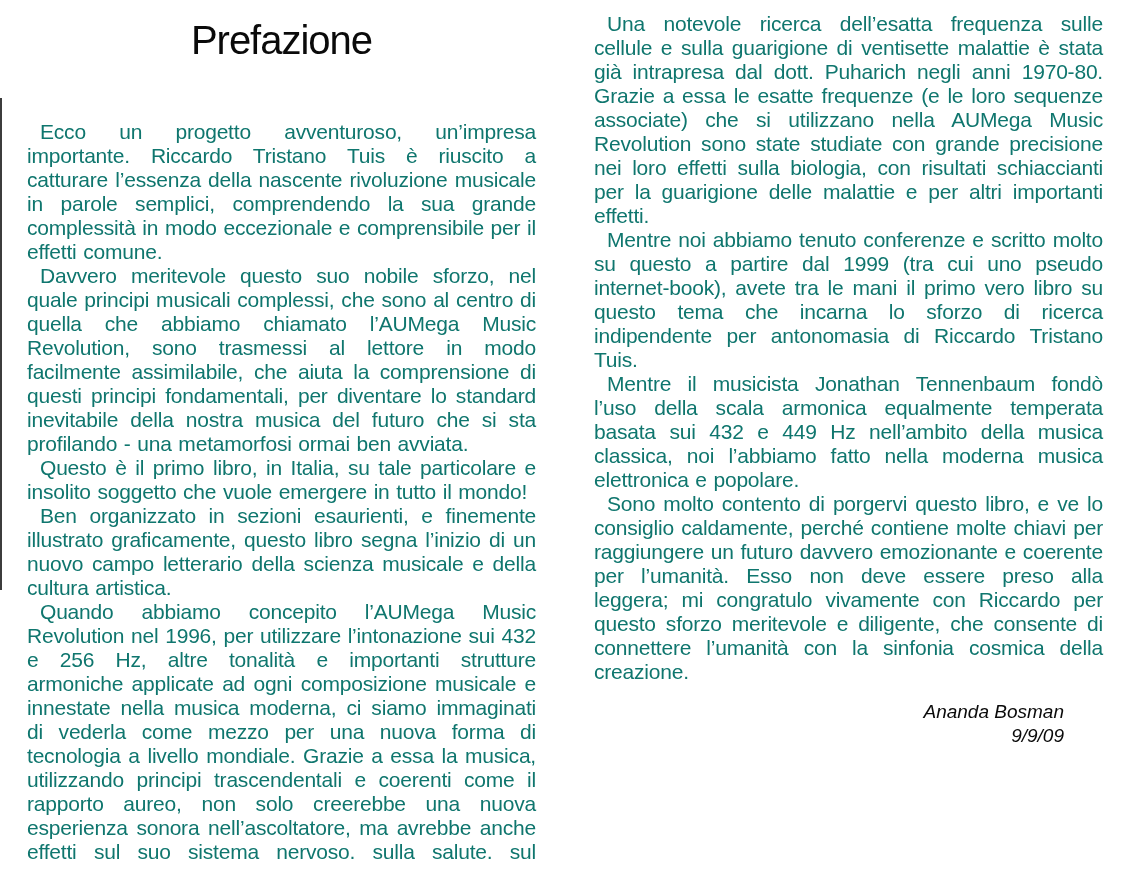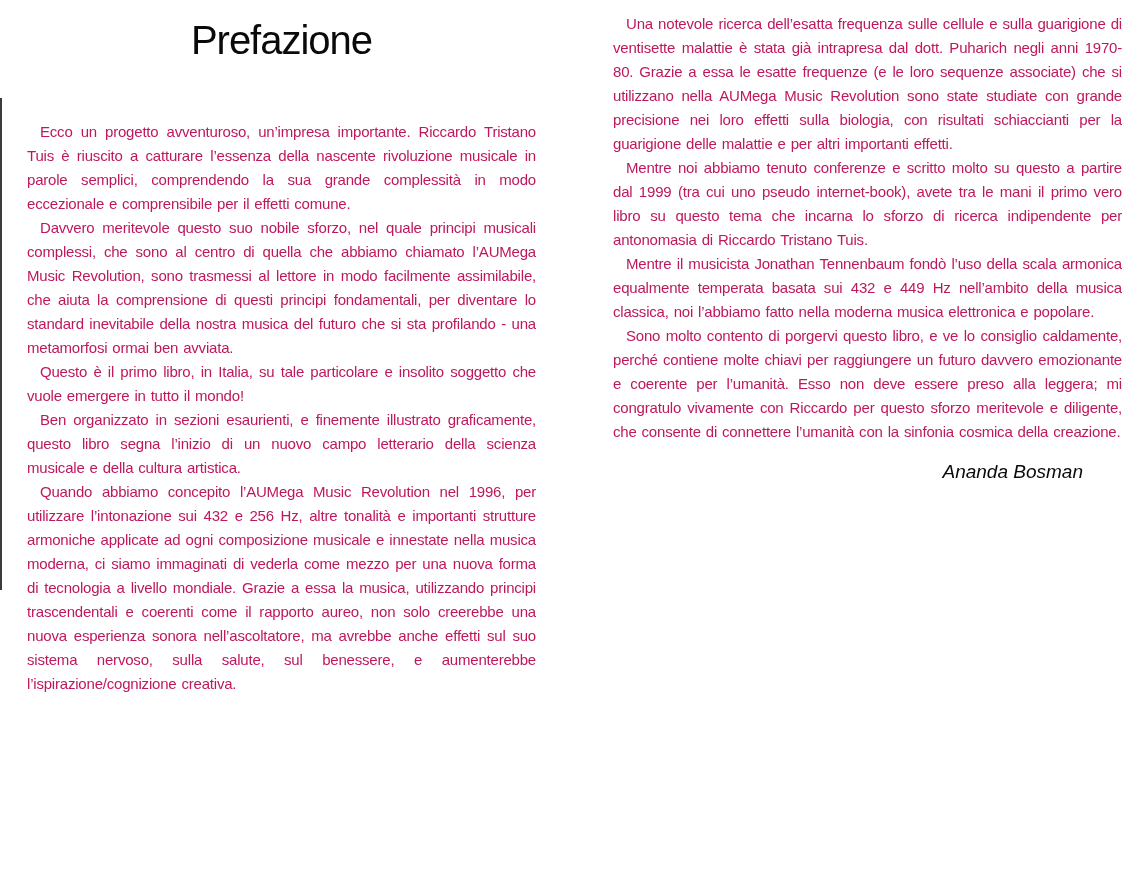--- a/index.html
+++ b/index.html
@@ -9,21 +9,21 @@
   }
   .page {
     position: relative;
     width: 1144px;
     height: 859px;
     background: #ffffff;
     overflow: hidden;
     box-sizing: border-box;
     padding: 10px 0 0 27px;
     display: flex;
-    gap: 77px;
+    gap: 58px;
     font-family: "Liberation Sans", sans-serif;
     color: #0a0a0a;
   }
   .edge-line {
     position: absolute;
     left: 0;
     top: 98px;
     width: 2px;
     height: 492px;
     background: #3c3c3c;
@@ -36,27 +36,27 @@
     font-size: 40px;
     font-weight: 400;
     letter-spacing: -1px;
     line-height: 46px;
     text-align: center;
     margin: 7px 0 57px 0;
     color: #0a0a0a;
   }
   .para {
     margin: 0;
-    font-size: 15px;
+    font-size: 21px;
     line-height: 24px;
     text-align: justify;
     text-indent: 13px;
     word-spacing: 1px;
     letter-spacing: -0.2px;
-    color: #be185d;
+    color: #0f766e;
   }
   .col-right {
     padding-top: 2px;
   }
   .signature {
     margin-top: 16px;
     padding-right: 39px;
     text-align: right;
     font-style: italic;
     font-size: 19px;
@@ -79,15 +79,16 @@
     <p class="para">Quando abbiamo concepito l’AUMega Music Revolution nel 1996, per utilizzare l’intonazione sui 432 e 256 Hz, altre tonalità e importanti strutture armoniche applicate ad ogni composizione musicale e innestate nella musica moderna, ci siamo immaginati di vederla come mezzo per una nuova forma di tecnologia a livello mondiale. Grazie a essa la musica, utilizzando principi trascendentali e coerenti come il rapporto aureo, non solo creerebbe una nuova esperienza sonora nell’ascoltatore, ma avrebbe anche effetti sul suo sistema nervoso, sulla salute, sul benessere, e aumenterebbe l’ispirazione/cognizione creativa.</p>
   </div>
 
   <div class="col col-right">
     <p class="para">Una notevole ricerca dell’esatta frequenza sulle cellule e sulla guarigione di ventisette malattie è stata già intrapresa dal dott. Puharich negli anni 1970-80. Grazie a essa le esatte frequenze (e le loro sequenze associate) che si utilizzano nella AUMega Music Revolution sono state studiate con grande precisione nei loro effetti sulla biologia, con risultati schiaccianti per la guarigione delle malattie e per altri importanti effetti.</p>
     <p class="para">Mentre noi abbiamo tenuto conferenze e scritto molto su questo a partire dal 1999 (tra cui uno pseudo internet-book), avete tra le mani il primo vero libro su questo tema che incarna lo sforzo di ricerca indipendente per antonomasia di Riccardo Tristano Tuis.</p>
     <p class="para">Mentre il musicista Jonathan Tennenbaum fondò l’uso della scala armonica equalmente temperata basata sui 432 e 449 Hz nell’ambito della musica classica, noi l’abbiamo fatto nella moderna musica elettronica e popolare.</p>
     <p class="para">Sono molto contento di porgervi questo libro, e ve lo consiglio caldamente, perché contiene molte chiavi per raggiungere un futuro davvero emozionante e coerente per l’umanità. Esso non deve essere preso alla leggera; mi congratulo vivamente con Riccardo per questo sforzo meritevole e diligente, che consente di connettere l’umanità con la sinfonia cosmica della creazione.</p>
     <div class="signature">
       <div>Ananda Bosman</div>
+      <div>9/9/09</div>
     </div>
   </div>
 </div>
 
 </body></html>

